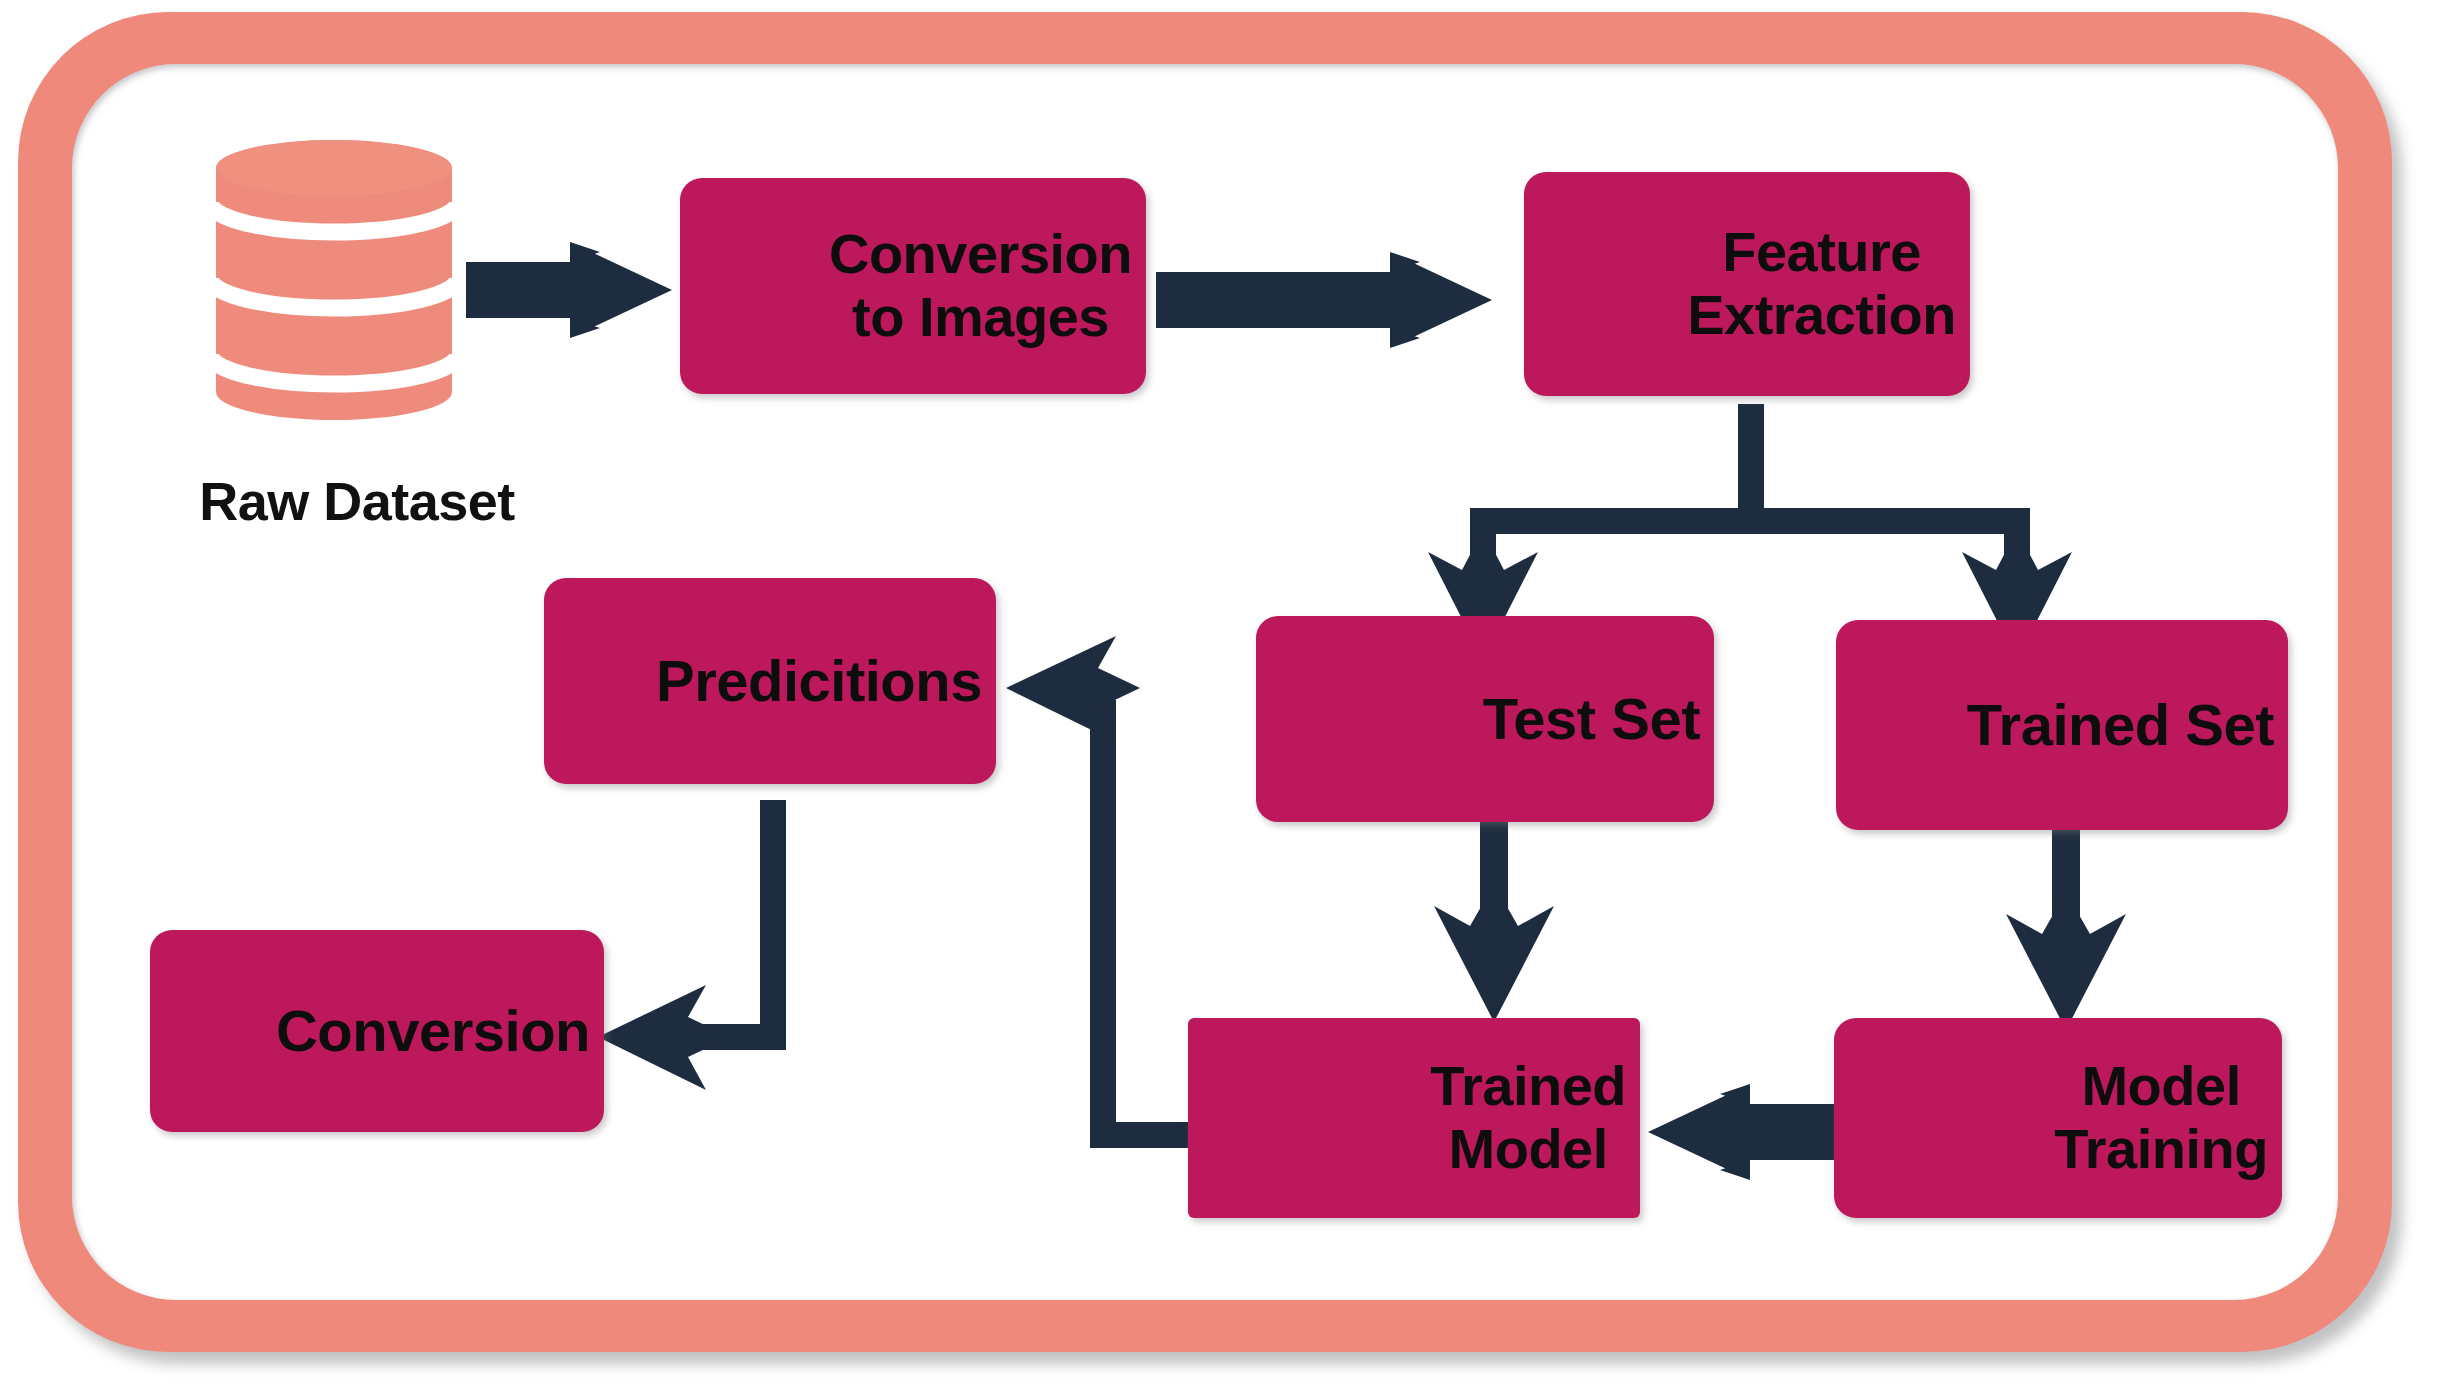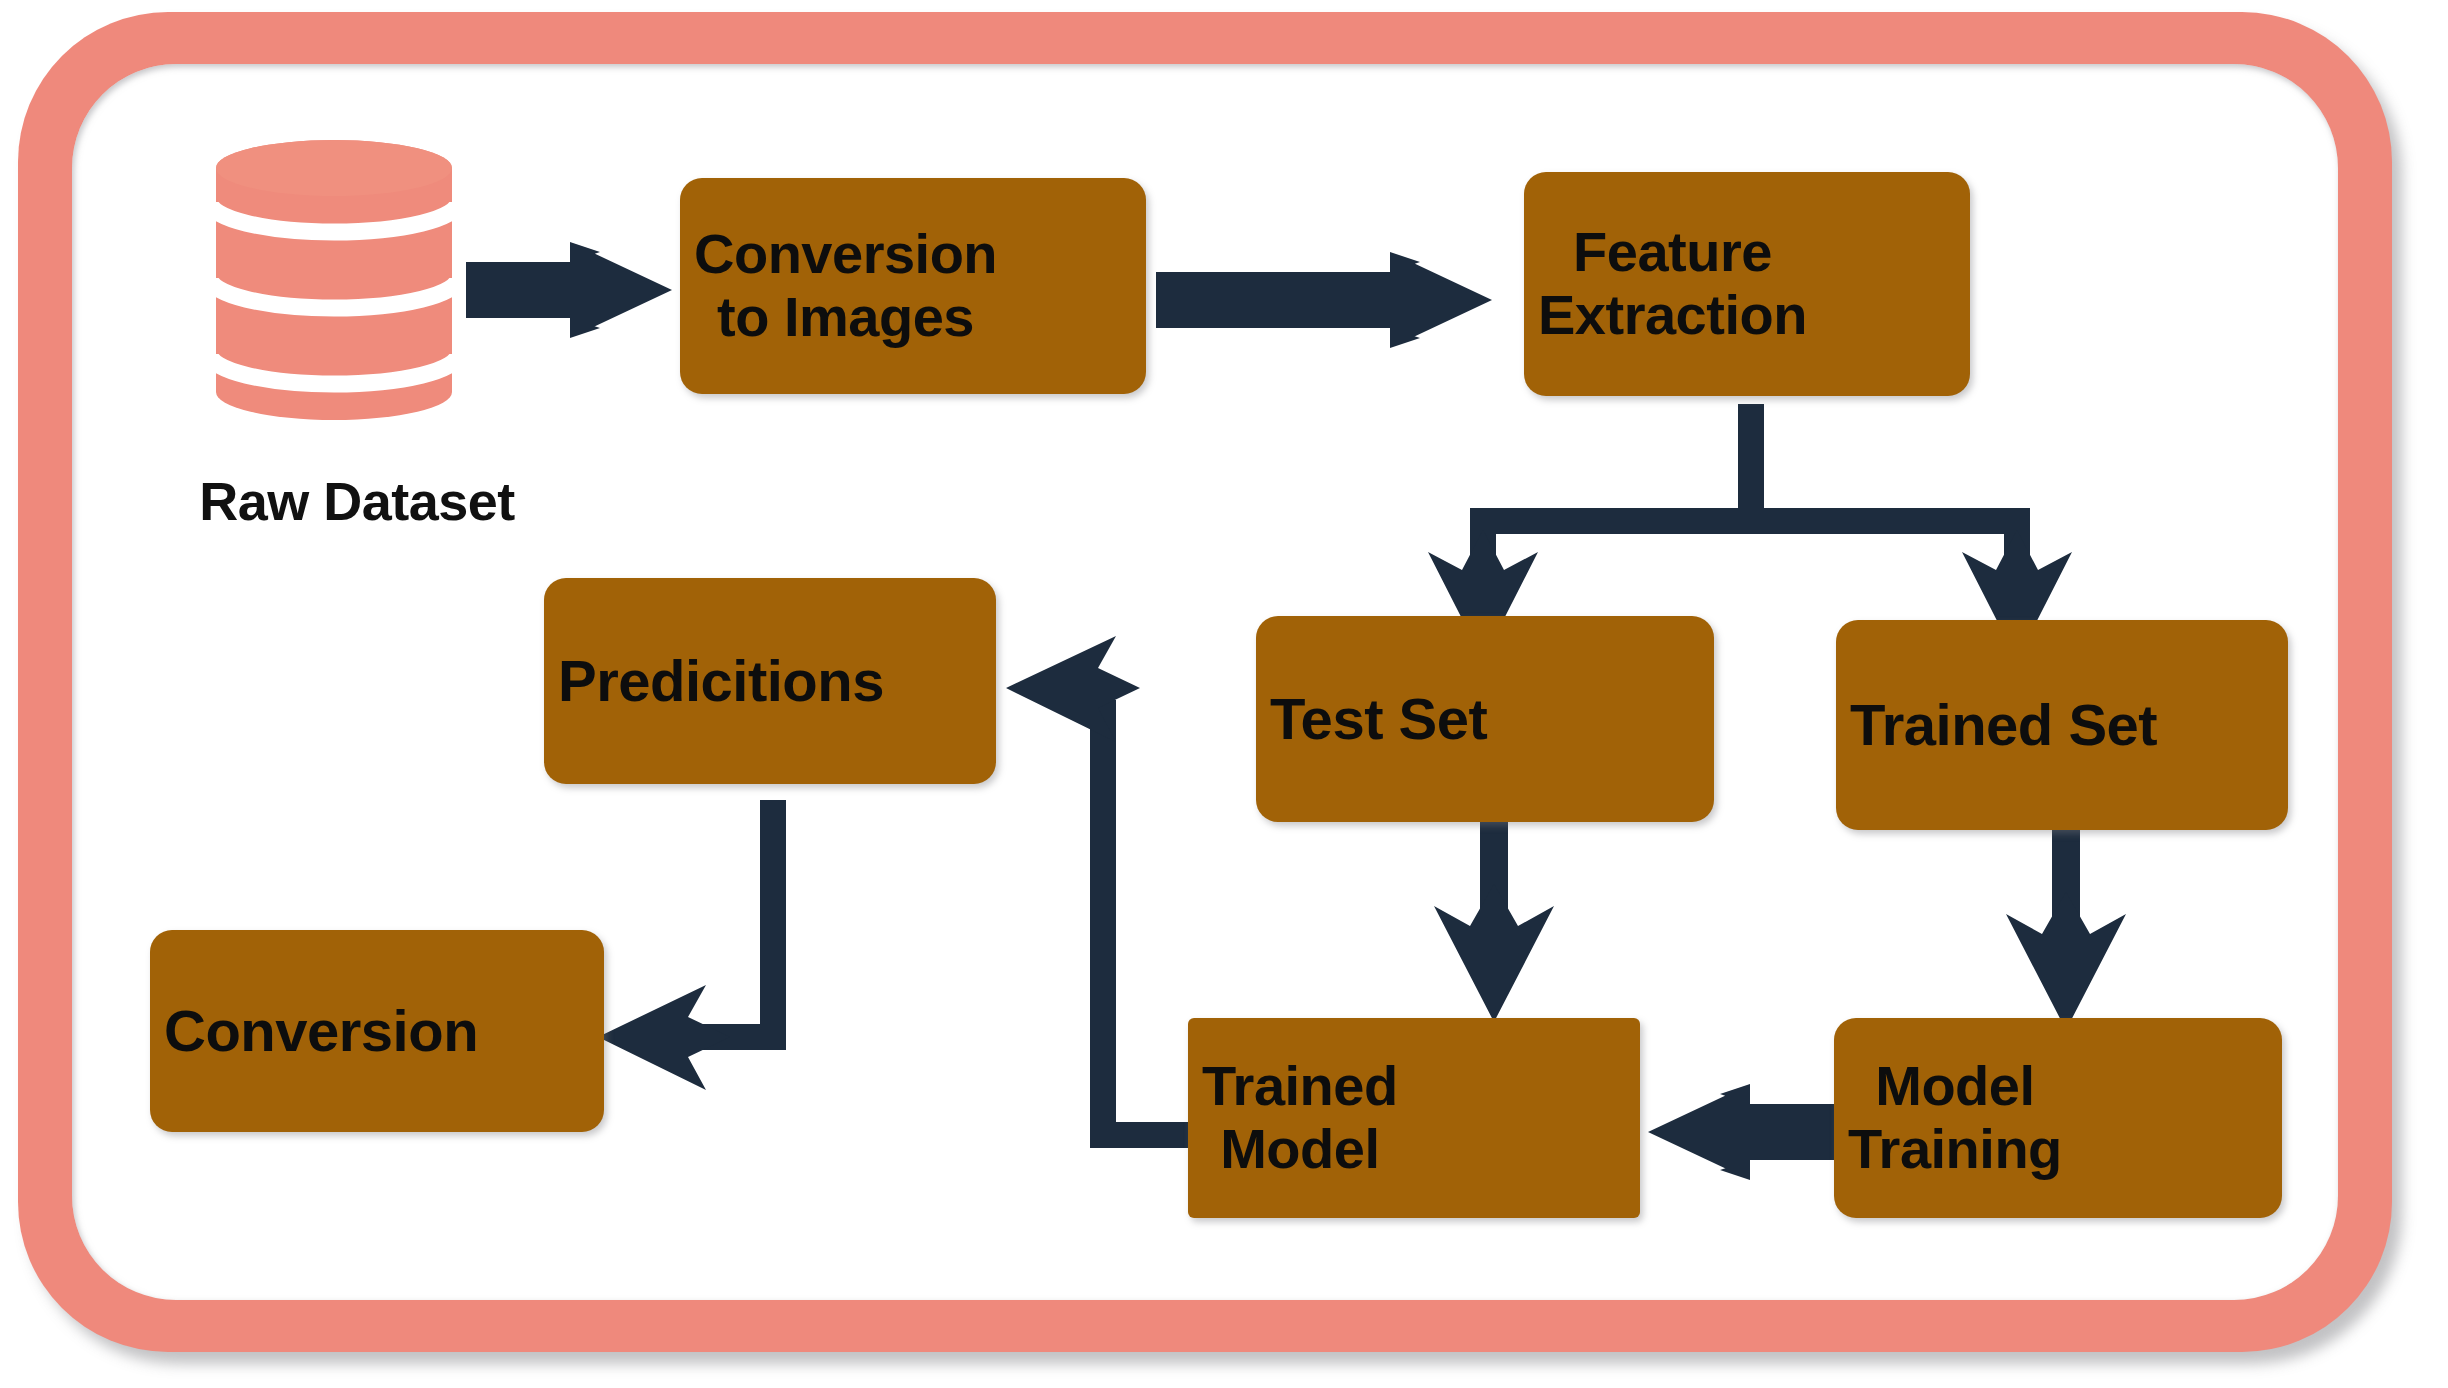--- a/index.html
+++ b/index.html
@@ -37,26 +37,26 @@
     width: 2266px;
     height: 1236px;
     border-radius: 104px;
     background: #ffffff;
     box-shadow: inset 2px 3px 6px rgba(150,150,155,0.55);
   }
 
   
   .node {
     position: absolute;
-    background: #a16207;
+    background: #be185d;
     border-radius: 22px;
     color: #0d0d0d;
     display: flex;
     align-items: center;
-    justify-content: flex-start;
+    justify-content: flex-end;
     text-align: center;
     font-weight: bold;
     line-height: 1.12;
     letter-spacing: -0.5px;
     box-shadow: 3px 4px 7px rgba(120,120,125,0.40);
     -webkit-font-smoothing: antialiased;
   }
   .node .label { padding: 0 14px; white-space: pre-line; }
 
   

